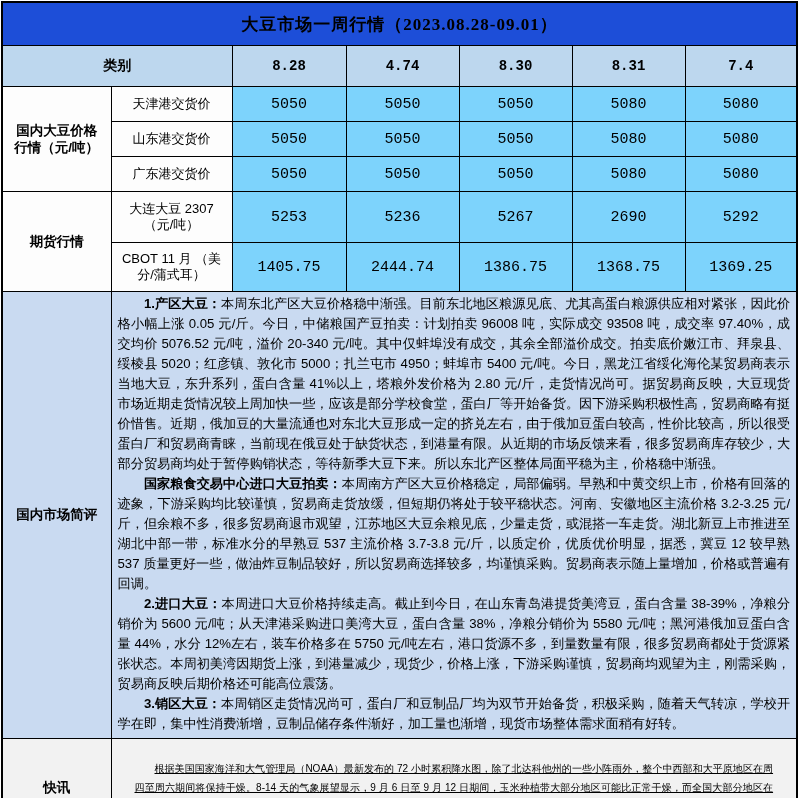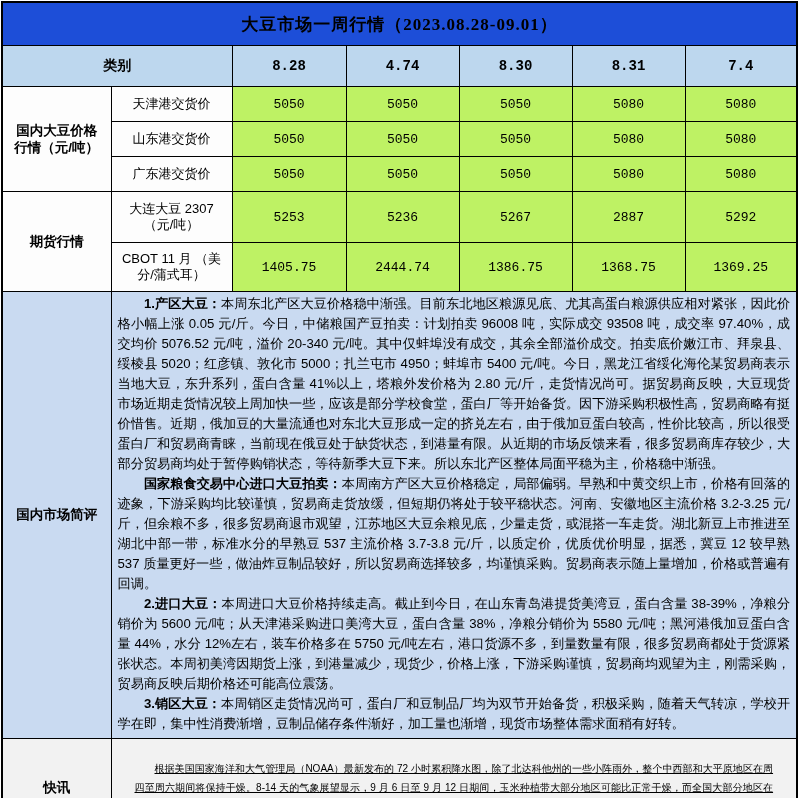--- a/index.html
+++ b/index.html
@@ -25,22 +25,22 @@
   td.head-date{font-family:"Liberation Mono","DejaVu Sans Mono",monospace;font-size:14px;}
   
   td.group-label{
     background:#fdfdfd;text-align:center;font-weight:bold;font-size:13.5px;
     padding:2px 8px;line-height:17px;
   }
   td.sub-label{
     background:#fdfdfd;text-align:center;font-size:13px;line-height:16px;padding:2px 6px;
   }
   td.val{
-    background:#bef264;text-align:center;
-    font-family:"Liberation Mono","DejaVu Sans Mono",monospace;font-size:13px;
+    background:#7dd3fc;text-align:center;
+    font-family:"Liberation Mono","DejaVu Sans Mono",monospace;font-size:15px;
   }
   tr.price-row td{height:30px;}
   tr.fut-row-1 td{height:46px;}
   tr.fut-row-2 td{height:44px;}
   
   td.comment-label{background:#c9daf1;text-align:center;font-weight:bold;font-size:13.5px;}
   td.comment-body{
     background:#c9daf1;height:444px;vertical-align:top;
     padding:2px 6px 0 6px;
   }
@@ -107,21 +107,21 @@
     <td class="val">5080</td>
     <td class="val">5080</td>
   </tr>
 
   <tr class="fut-row-1">
     <td class="group-label" rowspan="2">期货行情</td>
     <td class="sub-label">大连大豆 2307 （元/吨）</td>
     <td class="val">5253</td>
     <td class="val">5236</td>
     <td class="val">5267</td>
-    <td class="val">2887</td>
+    <td class="val">2690</td>
     <td class="val">5292</td>
   </tr>
   <tr class="fut-row-2">
     <td class="sub-label">CBOT 11 月 （美分/蒲式耳）</td>
     <td class="val">1405.75</td>
     <td class="val">2444.74</td>
     <td class="val">1386.75</td>
     <td class="val">1368.75</td>
     <td class="val">1369.25</td>
   </tr>

